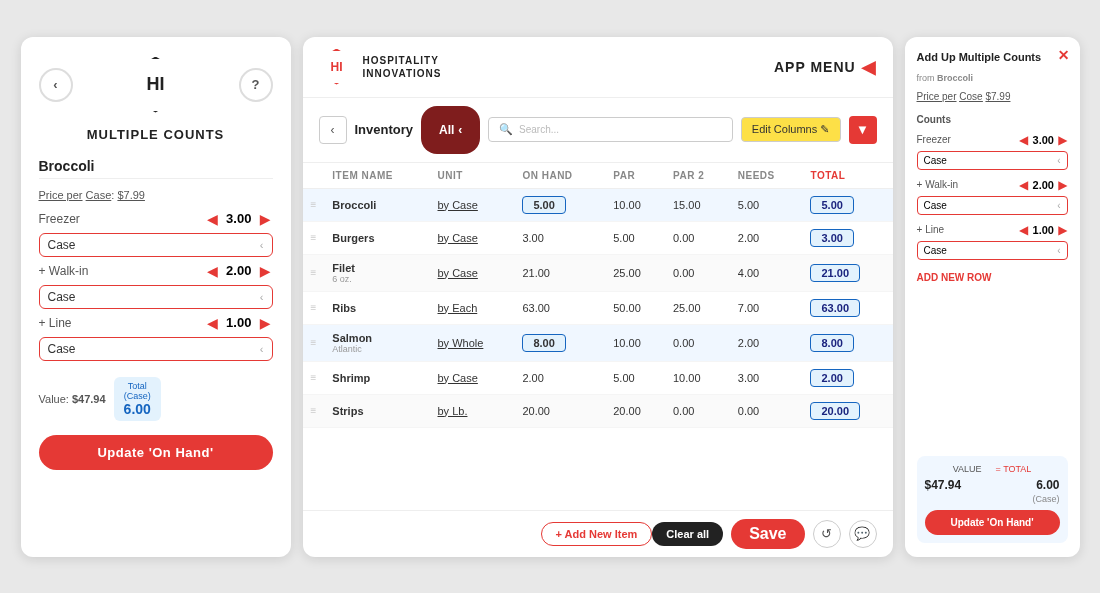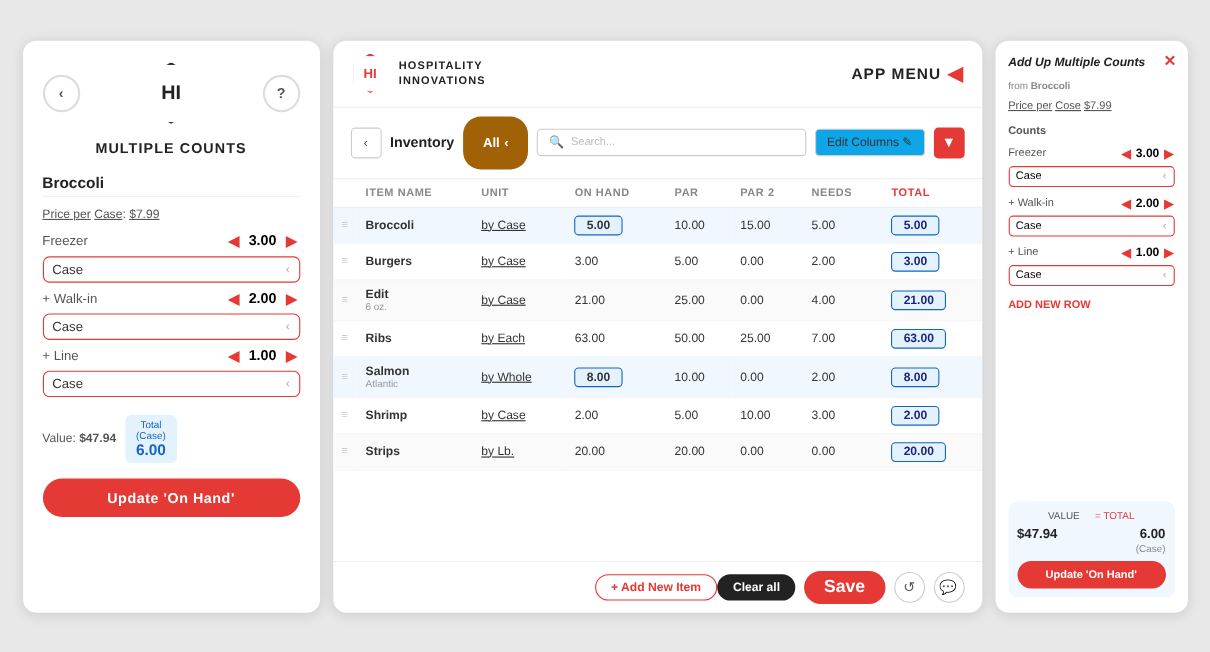--- a/index.html
+++ b/index.html
@@ -183,36 +183,36 @@
     .back-btn {
       border: 1.5px solid #ccc; background: white;
       border-radius: 4px; width: 28px; height: 28px;
       display: flex; align-items: center; justify-content: center;
       cursor: pointer; font-size: 12px; color: #555;
     }
     .inventory-label {
       font-size: 13px; font-weight: 600; color: #222;
     }
     .filter-tab {
-      background: #a16207; color: white;
+      background: #7f1d1d; color: white;
       border-radius: 16px;
       padding: 17px 18px;
       font-size: 12px; font-weight: 600;
       display: flex; align-items: flex-end; gap: 4px;
       cursor: pointer;
     }
     .search-box {
       border: 1px solid #ccc; border-radius: 4px;
       padding: 5px 10px;
       font-size: 11px; color: #999;
       flex: 1;
       display: flex; align-items: center; gap: 6px;
     }
     .edit-cols-btn {
-      border: 1px solid #ccc; background: #0ea5e9;
+      border: 1px solid #ccc; background: #fde047;
       border-radius: 4px; padding: 5px 10px;
       font-size: 11px; cursor: pointer; color: #333;
       display: flex; align-items: center; gap: 4px;
     }
     .filter-btn {
       width: 28px; height: 28px; background: #e53935;
       border-radius: 4px; border: none;
       display: flex; align-items: center; justify-content: center;
       cursor: pointer; color: white; font-size: 13px;
     }
@@ -292,21 +292,21 @@
       gap: 8px;
       position: relative;
     }
     .close-btn {
       position: absolute; top: 10px; right: 10px;
       font-size: 14px; color: #e53935; cursor: pointer;
       font-weight: bold;
     }
     .right-title {
       font-size: 11px; font-weight: 700; color: #222;
-      margin-bottom: 2px; padding-right: 16px; font-style: italic;
+      margin-bottom: 2px; padding-right: 16px;
     }
     .right-price { font-size: 10px; color: #555; }
     .right-price span { text-decoration: underline; }
     .right-section-title {
       font-size: 10px; font-weight: 700; color: #555;
       margin-top: 4px;
     }
     .right-count-block { display: flex; flex-direction: column; gap: 4px; }
     .right-count-row {
       display: flex; align-items: center;
@@ -495,21 +495,21 @@
     <td><span class="unit-link">by Case</span></td>
     <td><span>3.00</span></td>
     <td>5.00</td>
     <td>0.00</td>
     <td>2.00</td>
     <td><span class="total-box-cell">3.00</span></td>
   </tr>
           <tr>
     <td class="drag-handle">≡</td>
     <td class="item-cell">
-      <div class="item-main">Edit</div>
+      <div class="item-main">Filet</div>
       <div class="item-sub">6 oz.</div>
     </td>
     <td><span class="unit-link">by Case</span></td>
     <td><span>21.00</span></td>
     <td>25.00</td>
     <td>0.00</td>
     <td>4.00</td>
     <td><span class="total-box-cell">21.00</span></td>
   </tr>
           <tr>

